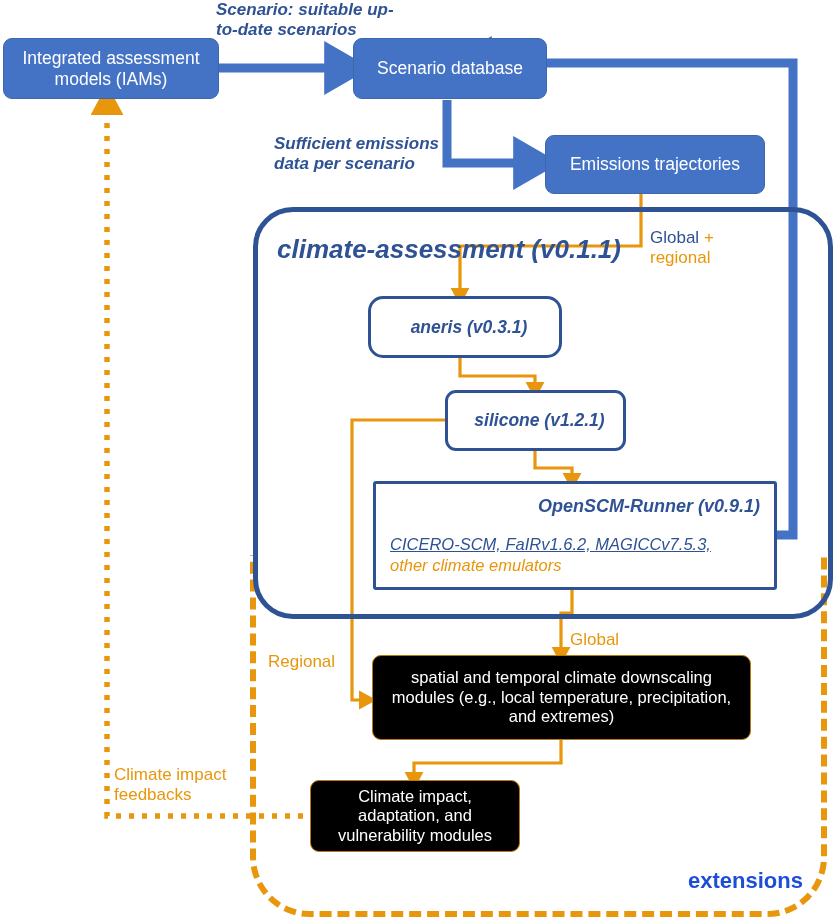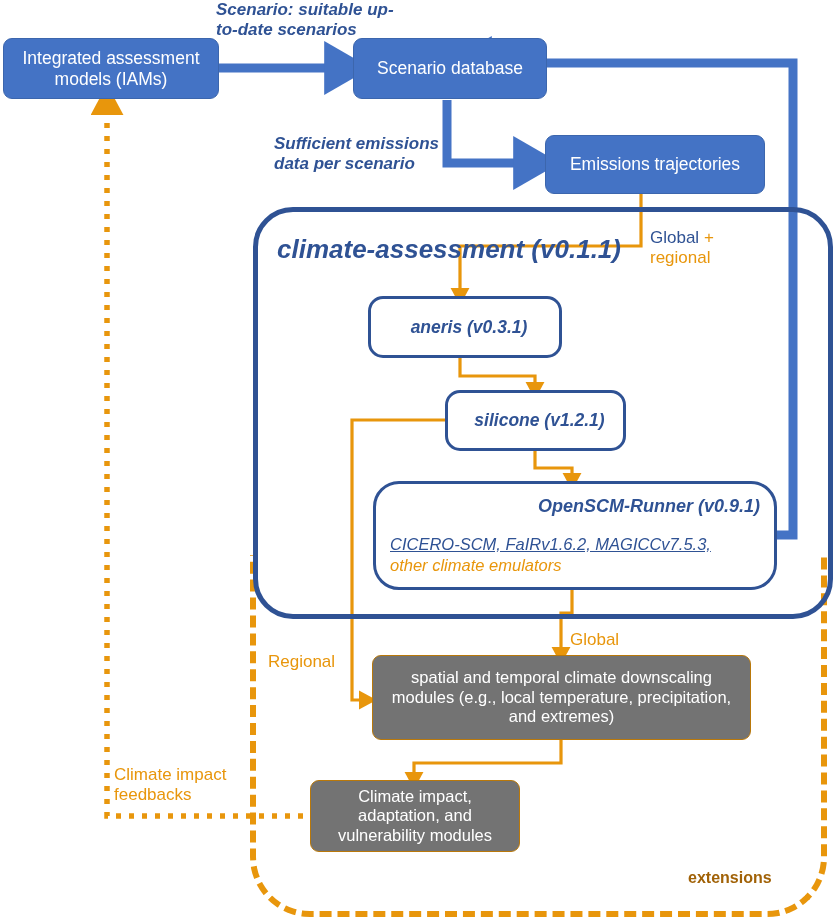--- a/index.html
+++ b/index.html
@@ -47,21 +47,21 @@
   .node-outline {
     background: #ffffff;
     border: 3.5px solid #2f5294;
     border-radius: 15px;
     color: #2f5294;
     font-style: italic;
     font-weight: bold;
     font-size: 17.5px;
   }
   .node-orange {
-    background: #737373;
+    background: #000000;
     border: 1px solid #b9780a;
     border-radius: 9px;
     color: #ffffff;
     font-size: 16.5px;
   }
 
   
   .frame-solid {
     position: absolute;
     box-sizing: border-box;
@@ -87,23 +87,23 @@
     color: #2f5294;
     font-style: italic;
     font-weight: bold;
     font-size: 17px;
   }
   .lbl-orange {
     color: #e8960c;
     font-size: 17px;
   }
   .lbl-orange-bold {
-    color: #a16207;
-    font-weight: bold;
-    font-size: 16px;
+    color: #1d4ed8;
+    font-weight: bold;
+    font-size: 22px;
   }
   .title-inner {
     position: absolute;
     color: #2f5294;
     font-style: italic;
     font-weight: bold;
     font-size: 26px;
   }
   .runner-title {
     position: absolute;
@@ -124,21 +124,21 @@
     font-size: 16.5px;
     line-height: 1.3;
   }
   .runner-sub .sub-blue { color: #2f5294; text-decoration: underline; }
   .runner-sub .sub-orange { color: #e8960c; }
   .node-runner {
     position: absolute;
     box-sizing: border-box;
     background: #ffffff;
     border: 3.5px solid #2f5294;
-    border-radius: 26px;
+    border-radius: 3px;
   }
   .split-lbl .part-blue { color: #2f5294; }
   .split-lbl .part-orange { color: #e8960c; }
 </style>
 </head>
 <body>
 
 <div id="stage">
 
   <svg id="wires" viewBox="0 0 833 920">
@@ -213,21 +213,21 @@
   </div>
 
   <div class="node node-blue" style="left:545px; top:135px; width:220px; height:59px; padding:0 12px;">
     <span>Emissions trajectories</span>
   </div>
 
   <div class="node node-outline" style="left:368px; top:296px; width:194px; height:62px;">
     <span>aneris (v0.3.1)</span>
   </div>
 
-  <div class="node node-outline" style="left:445px; top:390px; width:181px; height:61px;">
+  <div class="node node-outline" style="left:445px; top:390px; width:181px; height:61px;border-radius:11px;">
     <span>silicone (v1.2.1)</span>
   </div>
 
   <div class="node-runner" style="left:373px; top:481px; width:404px; height:109px;">
     <div class="runner-title">OpenSCM-Runner (v0.9.1)</div>
     <div class="runner-sub">
       <span class="sub-blue">CICERO-SCM, FaIRv1.6.2, MAGICCv7.5.3,</span><br>
       <span class="sub-orange">other climate emulators</span>
     </div>
   </div>

